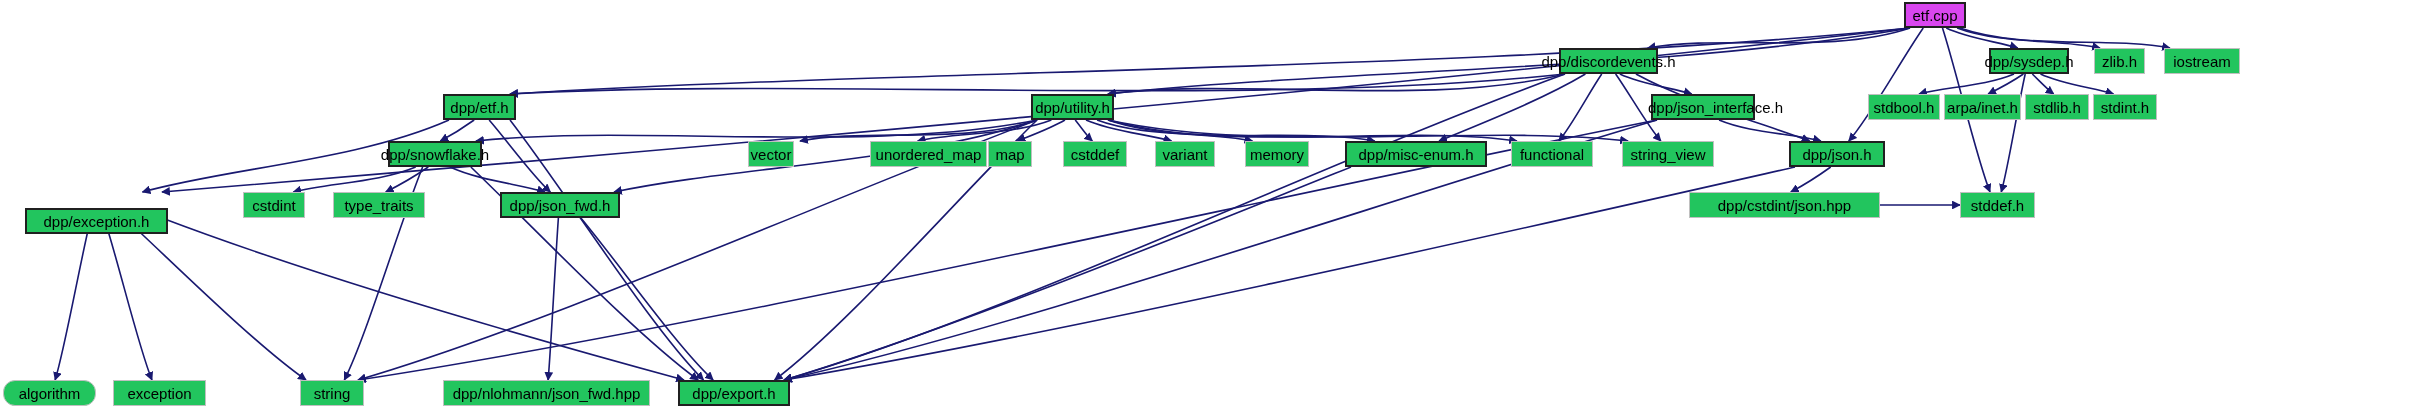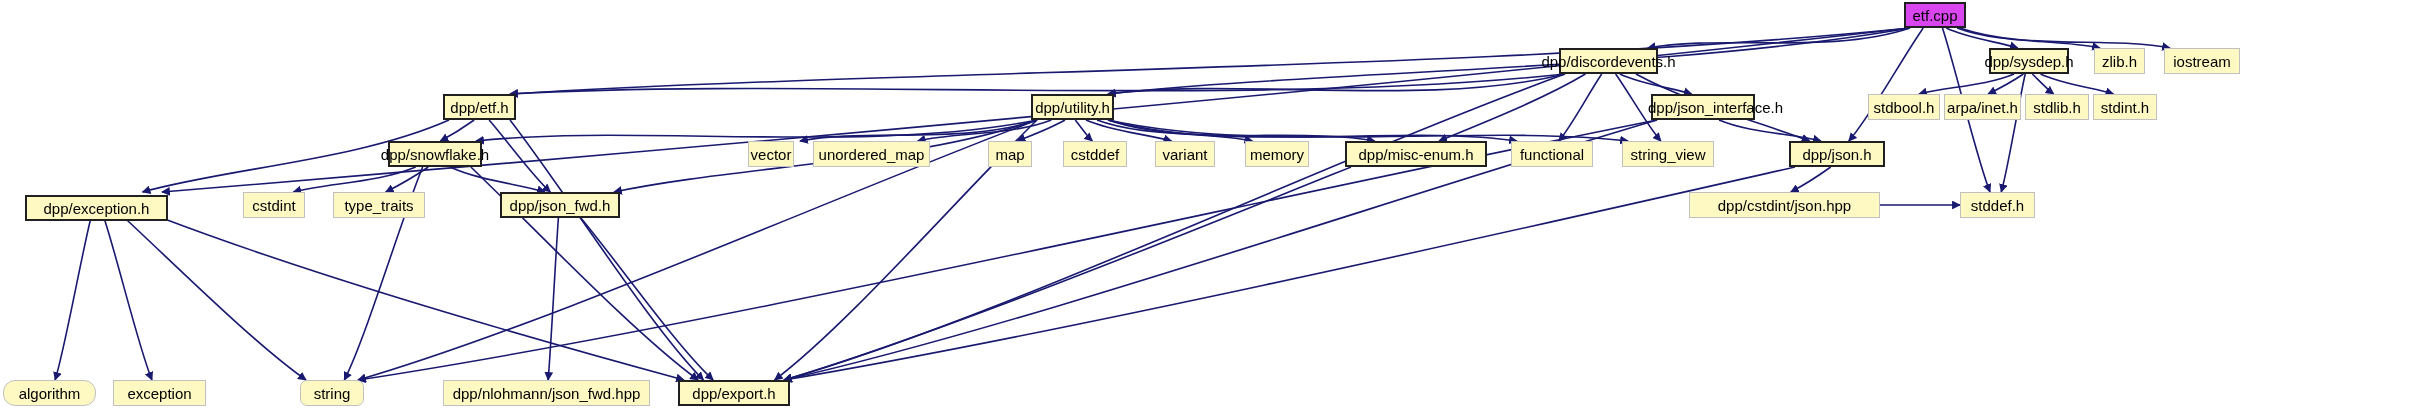--- a/index.html
+++ b/index.html
@@ -28,21 +28,21 @@
     position: absolute;
     box-sizing: border-box;
     display: flex;
     align-items: center;
     justify-content: center;
     height: 26px;
     font-size: 15px;
     line-height: 1;
     color: #000000;
     white-space: nowrap;
-    background: #fef9c3;
+    background: #22c55e;
     border: 1px solid #c0c0c0;
     z-index: 5;
   }
   
   .node.local {
     border: 2px solid #202020;
   }
   
   .node.root {
     background: #d946ef;
@@ -159,21 +159,21 @@
       </div>
       <div class="node system" style="left: 2093px; top: 94px; width: 64px;">
         <span class="label">stdint.h</span>
       </div>
       <div class="node local" style="left: 388px; top: 141px; width: 94px;">
         <span class="label">dpp/snowflake.h</span>
       </div>
       <div class="node system" style="left: 748px; top: 141px; width: 46px;">
         <span class="label">vector</span>
       </div>
-      <div class="node system" style="left: 813px; top: 141px; width: 117px;">
+      <div class="node system" style="left: 870px; top: 141px; width: 117px;">
         <span class="label">unordered_map</span>
       </div>
       <div class="node system" style="left: 988px; top: 141px; width: 44px;">
         <span class="label">map</span>
       </div>
       <div class="node system" style="left: 1063px; top: 141px; width: 64px;">
         <span class="label">cstddef</span>
       </div>
       <div class="node system" style="left: 1155px; top: 141px; width: 60px;">
         <span class="label">variant</span>
@@ -186,21 +186,21 @@
       </div>
       <div class="node system" style="left: 1511px; top: 141px; width: 82px;">
         <span class="label">functional</span>
       </div>
       <div class="node system" style="left: 1622px; top: 141px; width: 92px;">
         <span class="label">string_view</span>
       </div>
       <div class="node local" style="left: 1789px; top: 141px; width: 96px;">
         <span class="label">dpp/json.h</span>
       </div>
-      <div class="node local" style="left: 25px; top: 195px; width: 143px;">
+      <div class="node local" style="left: 25px; top: 208px; width: 143px;">
         <span class="label">dpp/exception.h</span>
       </div>
       <div class="node system" style="left: 243px; top: 192px; width: 62px;">
         <span class="label">cstdint</span>
       </div>
       <div class="node system" style="left: 333px; top: 192px; width: 92px;">
         <span class="label">type_traits</span>
       </div>
       <div class="node local" style="left: 500px; top: 192px; width: 120px;">
         <span class="label">dpp/json_fwd.h</span>
@@ -210,21 +210,21 @@
       </div>
       <div class="node system" style="left: 1960px; top: 192px; width: 75px;">
         <span class="label">stddef.h</span>
       </div>
       <div class="node system" style="left: 3px; top: 380px; width: 93px; border-radius: 12px;">
         <span class="label">algorithm</span>
       </div>
       <div class="node system" style="left: 113px; top: 380px; width: 93px;">
         <span class="label">exception</span>
       </div>
-      <div class="node system" style="left: 300px; top: 380px; width: 64px; border-radius: 7px;">
+      <div class="node system" style="left: 300px; top: 380px; width: 64px;">
         <span class="label">string</span>
       </div>
       <div class="node system" style="left: 443px; top: 380px; width: 207px;">
         <span class="label">dpp/nlohmann/json_fwd.hpp</span>
       </div>
       <div class="node local" style="left: 678px; top: 380px; width: 112px;">
         <span class="label">dpp/export.h</span>
       </div>
     </div>
 </div>

